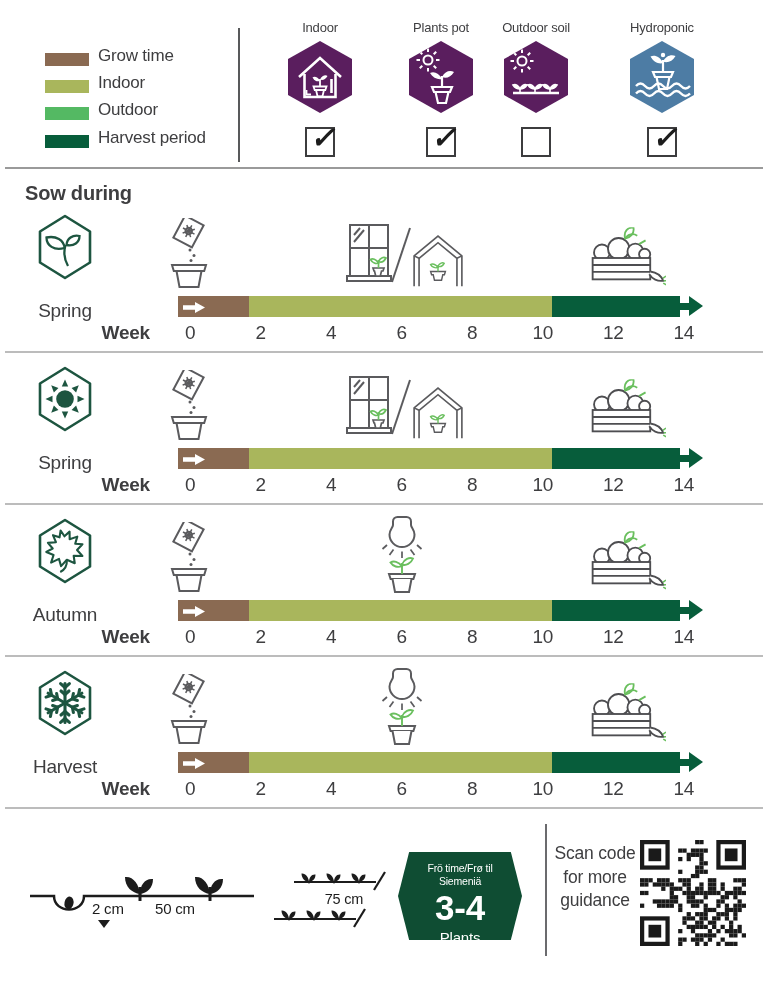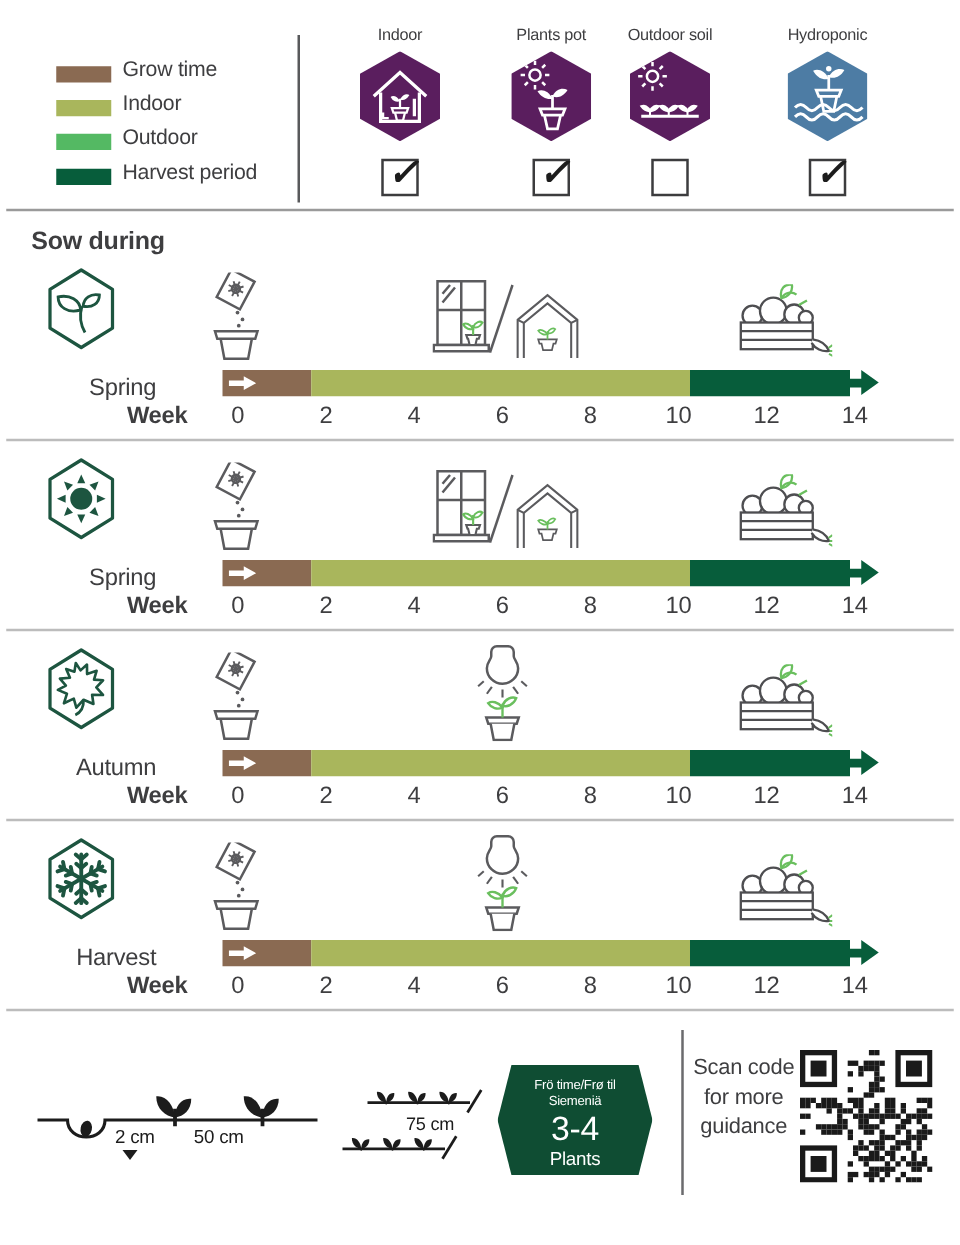--- a/index.html
+++ b/index.html
@@ -17,21 +17,21 @@
 .checkbox{width:30px;height:30px;border:2px solid #3c3c3e;margin:14px auto 0;position:relative}
 .checkbox.checked::after{content:"\2713";position:absolute;left:3px;top:-9px;font-size:30px;font-weight:bold;font-style:italic;color:#1c1c1c}
 
 .hr{position:absolute;left:5px;width:758px;background:#bcbcbc;height:1.5px}
 .hr-strong{position:absolute;left:5px;width:758px;height:2px;background:#9a9a9a}
 
 .sow-title{position:absolute;left:25px;top:182px;font-size:20px;font-weight:bold}
 
 .season-row{position:absolute;left:0;width:768px;height:152px}
 .season-hex{position:absolute;left:37px;top:14px;width:56px;height:66px}
-.season-label{position:absolute;left:5px;top:100px;width:120px;text-align:right;font-size:19px}
+.season-label{position:absolute;left:5px;top:100px;width:120px;text-align:center;font-size:19px}
 .ic-sow{position:absolute;left:165px;top:18px;width:48px;height:70px}
 .ic-window{position:absolute;left:346px;top:22px;width:46px;height:64px}
 .ic-slash{position:absolute;left:390px;top:26px;width:22px;height:58px}
 .ic-slash line{stroke:#5b5b5e;stroke-width:2px}
 .ic-greenhouse{position:absolute;left:410px;top:30px;width:56px;height:60px}
 .ic-bulbpot{position:absolute;left:380px;top:11px;width:44px;height:78px}
 .ic-harvest{position:absolute;left:588px;top:26px;width:78px;height:64px}
 .bar{position:absolute;left:178px;top:96px;width:545px;height:21px}
 .seg{position:absolute;top:0;height:21px}
 .bstem{position:absolute;top:7px;height:7px;width:10px}
@@ -39,21 +39,21 @@
 .sarrow{position:absolute;left:5px;top:4px;width:23px;height:13px}
 .week-heading{position:absolute;left:88px;top:122px;width:62px;text-align:right;font-weight:bold;font-size:19px}
 .week-labels{position:absolute;left:155px;top:122px;width:564px;display:flex}
 .week-labels span{flex:1;text-align:center;font-size:19px}
 
 .depth-svg{position:absolute;left:22px;top:834px;width:250px;height:115px}
 .rows-svg{position:absolute;left:252px;top:834px;width:150px;height:115px}
 svg text{font-family:"Liberation Sans",sans-serif;letter-spacing:-0.2px}
 .badge{position:absolute;left:398px;top:852px;width:124px;height:88px;clip-path:polygon(0 50%,9% 0,91% 0,100% 50%,91% 100%,9% 100%);color:#fff;text-align:center;padding-top:10px}
 .badge .b1{font-size:10.5px;line-height:1.25}
-.badge .b2{font-size:27px;font-weight:normal;line-height:1.15}
+.badge .b2{font-size:35px;font-weight:bold;line-height:1.15}
 .badge .b3{font-size:15px}
 .vdiv-bottom{position:absolute;left:545px;top:824px;width:1.5px;height:132px;background:#6b6b6e}
 .scan-text{position:absolute;left:550px;top:842px;width:90px;text-align:center;font-size:17.5px;line-height:1.35}
 .qr{position:absolute;left:640px;top:840px;width:106px;height:106px}
 </style>
 </head>
 <body>
 
 <svg width="0" height="0" style="position:absolute" aria-hidden="true">
 <defs>

